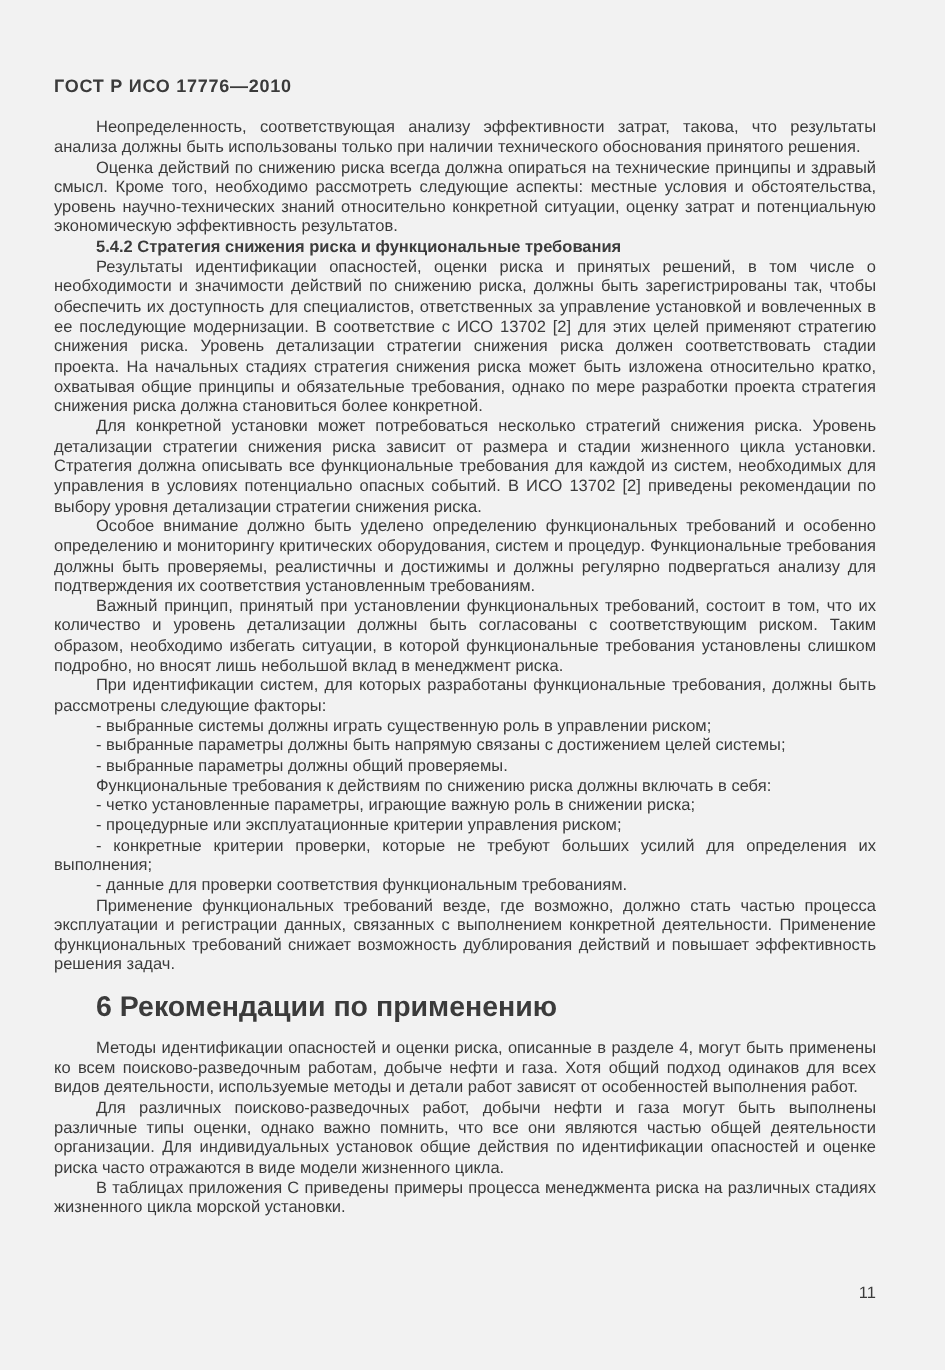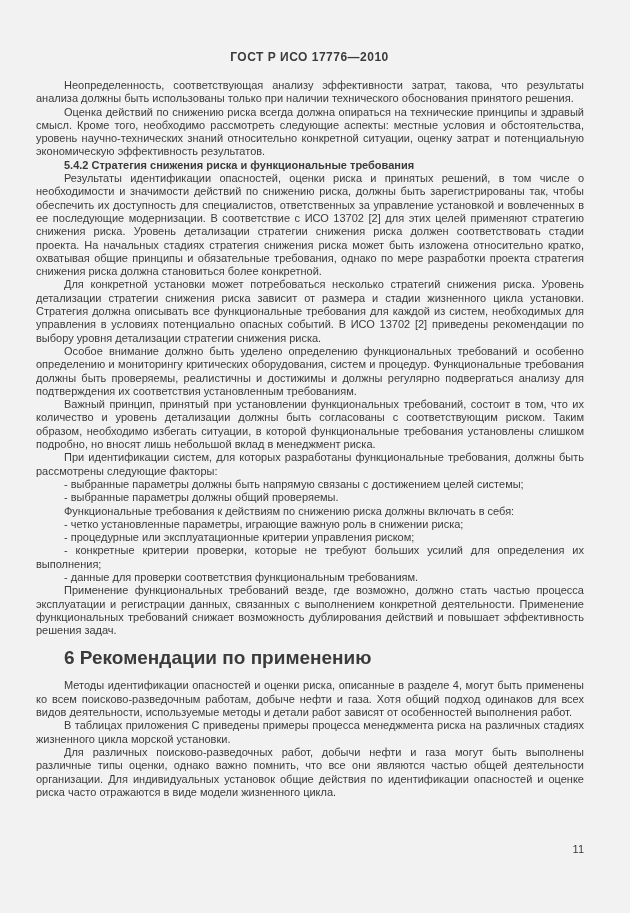--- a/index.html
+++ b/index.html
@@ -15,21 +15,21 @@
     width: 630px;
     height: 913px;
     background: #f2f2f2;
     color: #3b3b3b;
   }
   .page-header {
     position: absolute;
     top: 50px;
     left: 36px;
     right: 47px;
-    text-align: center;
+    text-align: left;
     font-size: 12px;
     font-weight: bold;
     color: #3b3b3b;
     letter-spacing: 0.5px;
   }
   .doc-body {
     position: absolute;
     top: 79px;
     left: 36px;
     width: 548px;
@@ -71,29 +71,30 @@
   <div class="doc-body">
 
     <p class="para">Неопределенность, соответствующая анализу эффективности затрат, такова, что результаты анализа должны быть использованы только при наличии технического обоснования принятого решения.</p>
     <p class="para">Оценка действий по снижению риска всегда должна опираться на технические принципы и здравый смысл. Кроме того, необходимо рассмотреть следующие аспекты: местные условия и обстоятельства, уровень научно-технических знаний относительно конкретной ситуации, оценку затрат и потенциальную экономическую эффективность результатов.</p>
     <p class="para para-bold">5.4.2 Стратегия снижения риска и функциональные требования</p>
     <p class="para">Результаты идентификации опасностей, оценки риска и принятых решений, в том числе о необходимости и значимости действий по снижению риска, должны быть зарегистрированы так, чтобы обеспечить их доступность для специалистов, ответственных за управление установкой и вовлеченных в ее последующие модернизации. В соответствие с ИСО 13702 [2] для этих целей применяют стратегию снижения риска. Уровень детализации стратегии снижения риска должен соответствовать стадии проекта. На начальных стадиях стратегия снижения риска может быть изложена относительно кратко, охватывая общие принципы и обязательные требования, однако по мере разработки проекта стратегия снижения риска должна становиться более конкретной.</p>
     <p class="para">Для конкретной установки может потребоваться несколько стратегий снижения риска. Уровень детализации стратегии снижения риска зависит от размера и стадии жизненного цикла установки. Стратегия должна описывать все функциональные требования для каждой из систем, необходимых для управления в условиях потенциально опасных событий. В ИСО 13702 [2] приведены рекомендации по выбору уровня детализации стратегии  снижения риска.</p>
     <p class="para">Особое внимание должно быть уделено определению функциональных требований и особенно определению и мониторингу критических оборудования, систем и процедур. Функциональные требования должны быть проверяемы, реалистичны и достижимы и должны регулярно подвергаться анализу для подтверждения их соответствия установленным требованиям.</p>
     <p class="para">Важный принцип, принятый при установлении функциональных требований, состоит в том, что их количество и уровень детализации должны быть согласованы с соответствующим риском. Таким образом, необходимо избегать ситуации, в которой функциональные требования установлены слишком подробно, но вносят лишь небольшой вклад в менеджмент риска.</p>
     <p class="para">При идентификации систем, для которых разработаны функциональные требования, должны быть рассмотрены следующие факторы:</p>
+    <p class="para">- выбранные системы должны играть существенную роль в управлении риском;</p>
     <p class="para">- выбранные параметры должны быть напрямую связаны с достижением целей системы;</p>
     <p class="para">- выбранные параметры должны общий проверяемы.</p>
     <p class="para">Функциональные требования к действиям по снижению риска должны включать в себя:</p>
     <p class="para">- четко установленные параметры, играющие важную роль в снижении риска;</p>
     <p class="para">- процедурные или эксплуатационные критерии управления риском;</p>
     <p class="para">- конкретные критерии проверки, которые не требуют больших усилий для определения их выполнения;</p>
     <p class="para">- данные для проверки соответствия функциональным требованиям.</p>
     <p class="para">Применение функциональных требований везде, где возможно, должно стать частью процесса эксплуатации и регистрации данных, связанных с выполнением конкретной деятельности. Применение функциональных требований снижает возможность дублирования действий и повышает эффективность решения задач.</p>
     <p class="section-heading">6 Рекомендации по применению</p>
     <p class="para">Методы идентификации опасностей и оценки риска, описанные в разделе 4, могут быть применены ко всем поисково-разведочным работам, добыче нефти и газа. Хотя общий подход одинаков для всех видов деятельности, используемые методы и детали работ зависят от особенностей выполнения работ.</p>
+    <p class="para">Для различных поисково-разведочных работ, добычи нефти и газа могут быть выполнены различные типы оценки, однако важно помнить, что все они являются частью общей деятельности организации. Для индивидуальных установок общие действия по идентификации опасностей и оценке риска часто отражаются в виде модели жизненного цикла.</p>
     <p class="para">В таблицах приложения С приведены примеры процесса менеджмента риска на различных стадиях жизненного цикла морской установки.</p>
-    <p class="para">Для различных поисково-разведочных работ, добычи нефти и газа могут быть выполнены различные типы оценки, однако важно помнить, что все они являются частью общей деятельности организации. Для индивидуальных установок общие действия по идентификации опасностей и оценке риска часто отражаются в виде модели жизненного цикла.</p>
 
     <div class="page-number">11</div>
   </div>
 
 </div>
 
 </body></html>

